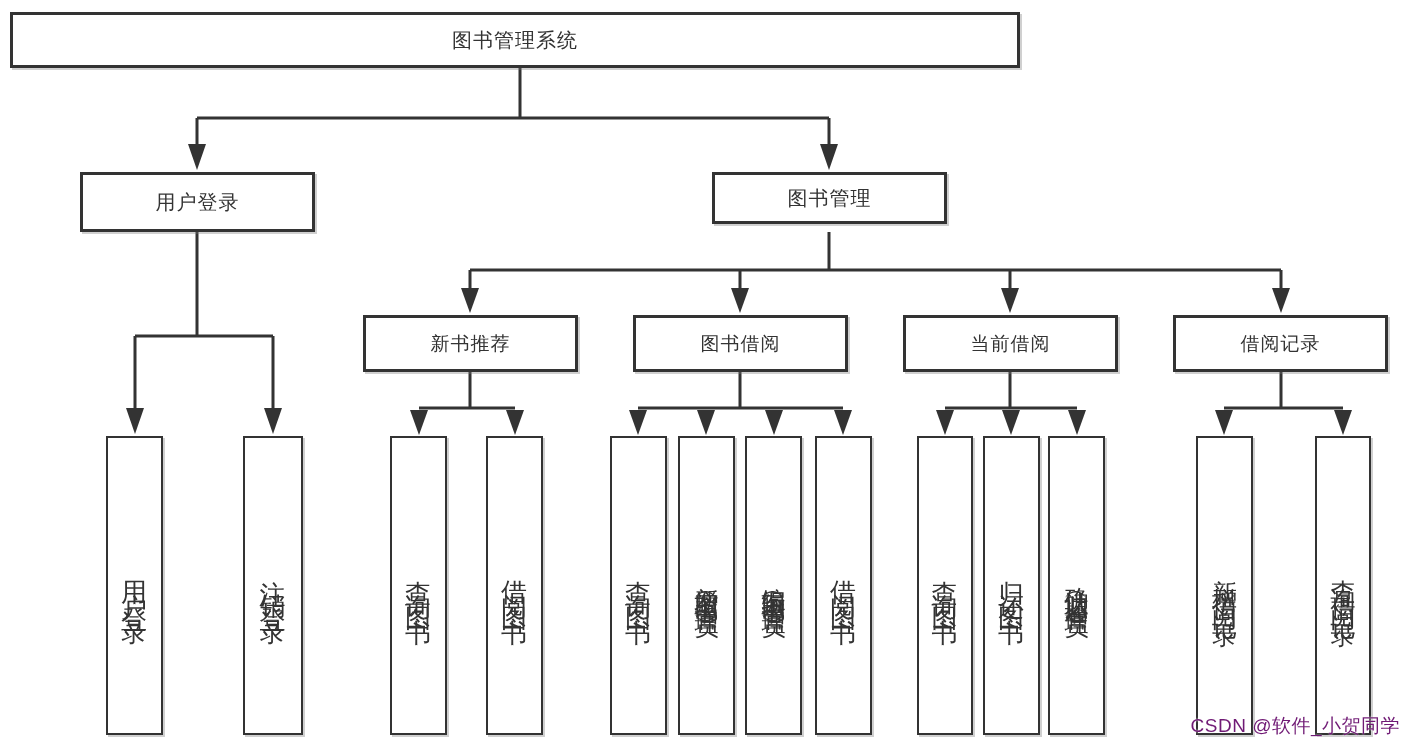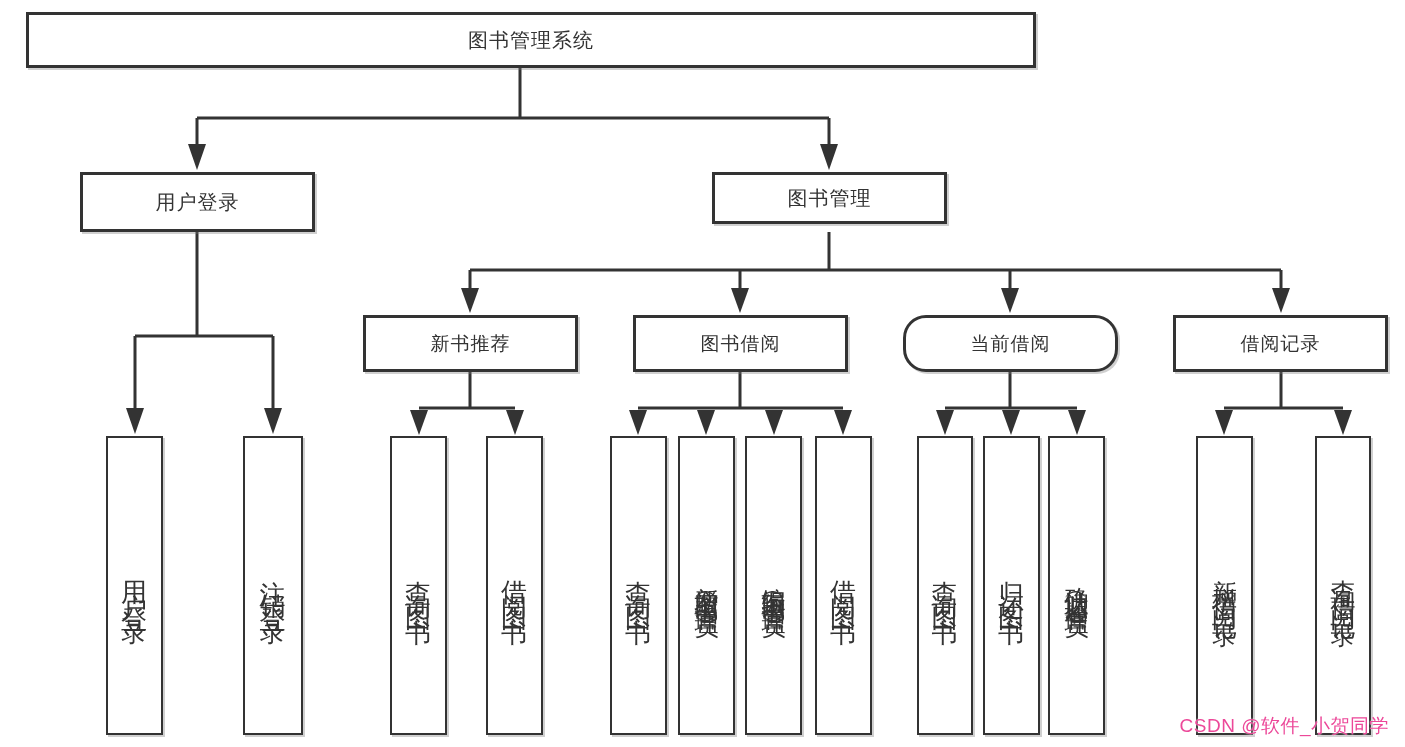--- a/index.html
+++ b/index.html
@@ -30,27 +30,27 @@
     justify-content: center;
     box-sizing: border-box;
     box-shadow: 2px 2px 0 rgba(120,120,120,0.35);
     line-height: 1;
   }
   .hbox {
     border: 3px solid #333333;
     font-size: 20px;
     letter-spacing: 1px;
   }
-  .root-box   { left: 10px;  top: 12px;  width: 1010px; height: 56px; margin-left: 16px; }
+  .root-box   { left: 10px;  top: 12px;  width: 1010px; height: 56px; }
   .l2-login   { left: 80px;  top: 172px; width: 235px;  height: 60px; }
   .l2-mgmt    { left: 712px; top: 172px; width: 235px;  height: 52px; }
   .l3 { top: 315px; width: 215px; height: 57px; border: 3px solid #333333; font-size: 19px; letter-spacing: 1px; }
   .l3-recommend { left: 363px; }
   .l3-borrow    { left: 633px; }
-  .l3-current   { left: 903px; border-radius: 23px; }
+  .l3-current   { left: 903px; }
   .l3-records   { left: 1173px; }
   .leaf {
     top: 436px;
     height: 299px;
     width: 57px;
     border: 2px solid #333333;
     writing-mode: vertical-rl;
     text-orientation: mixed;
     font-size: 26px;
     letter-spacing: 13px;
@@ -66,24 +66,24 @@
   .f3b { left: 678px; }
   .f3c { left: 745px; }
   .f3d { left: 815px; }
   .f4a { left: 917px; width: 56px; }
   .f4b { left: 983px; }
   .f4c { left: 1048px; }
   .f5a { left: 1196px; }
   .f5b { left: 1315px; width: 56px; }
   .watermark {
     position: absolute;
-    right: 16px;
+    right: 5px;
     bottom: 8px;
     font-size: 19px;
-    color: #ec4899;
+    color: #701a75;
     letter-spacing: 0.5px;
     z-index: 5;
     text-shadow: 0 0 2px #ffffff;
   }
 </style>
 </head>
 <body>
 
 <div class="canvas">
 

